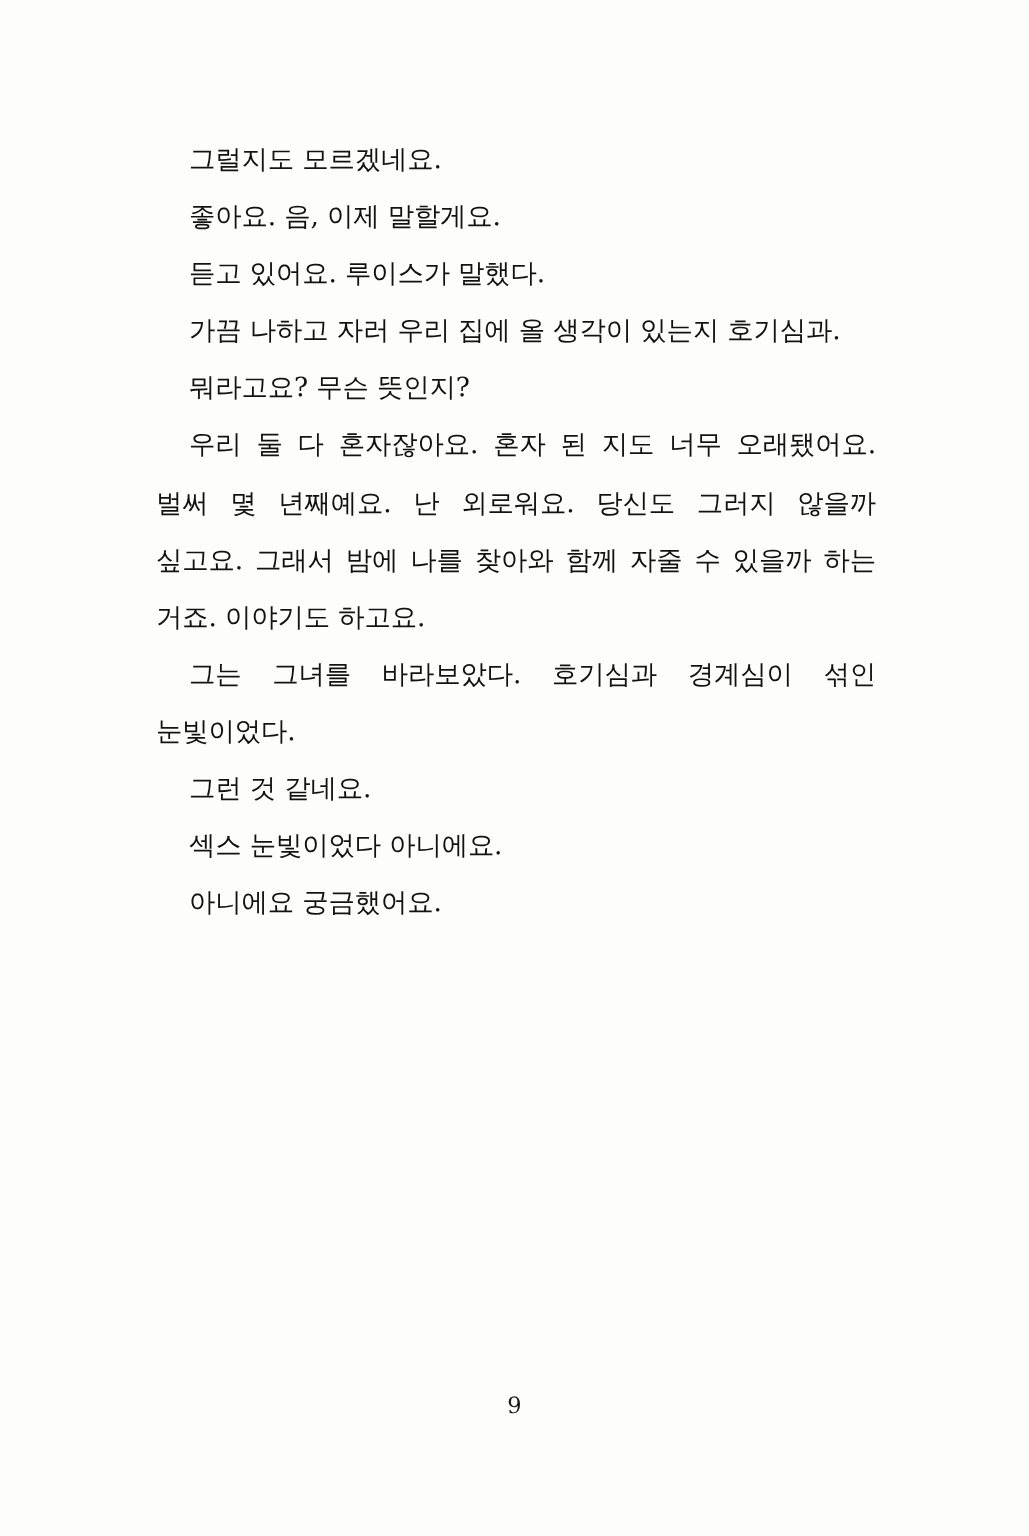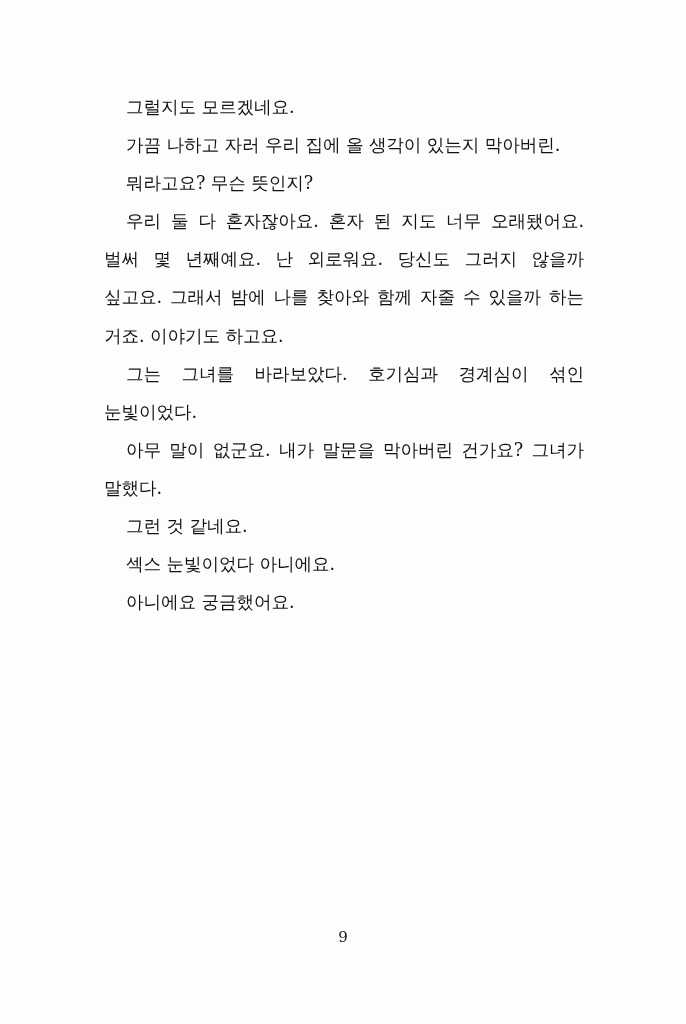--- a/index.html
+++ b/index.html
@@ -62,25 +62,26 @@
   }
 </style>
 </head>
 <body>
 
 <div class="page">
 
   <div class="text-block">
 
     <p class="para single">그럴지도 모르겠네요.</p>
-    <p class="para single">가끔 나하고 자러 우리 집에 올 생각이 있는지 막아버린.</p>
+    <p class="para single">좋아요. 음, 이제 말할게요.</p>
+    <p class="para single">듣고 있어요. 루이스가 말했다.</p>
+    <p class="para single">가끔 나하고 자러 우리 집에 올 생각이 있는지 호기심과.</p>
     <p class="para single">뭐라고요? 무슨 뜻인지?</p>
     <p class="para">우리 둘 다 혼자잖아요. 혼자 된 지도 너무 오래됐어요. 벌써 몇 년째예요. 난 외로워요. 당신도 그러지 않을까 싶고요. 그래서 밤에 나를 찾아와 함께 자줄 수 있을까 하는 거죠. 이야기도 하고요.</p>
     <p class="para">그는 그녀를 바라보았다. 호기심과 경계심이 섞인 눈빛이었다.</p>
-    <p class="para">아무 말이 없군요. 내가 말문을 막아버린 건가요? 그녀가 말했다.</p>
     <p class="para single">그런 것 같네요.</p>
     <p class="para single">섹스 눈빛이었다 아니에요.</p>
     <p class="para single">아니에요 궁금했어요.</p>
 
   </div>
 
   <div class="page-number">9</div>
 
 </div>
 

